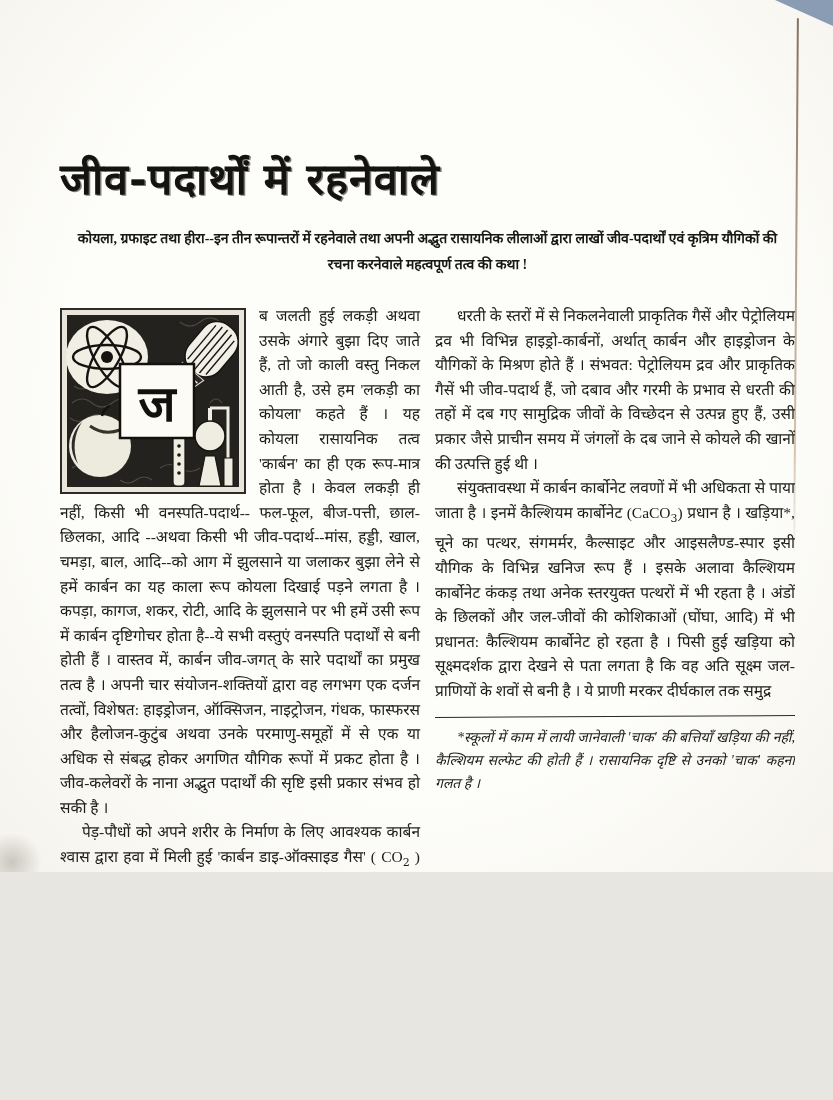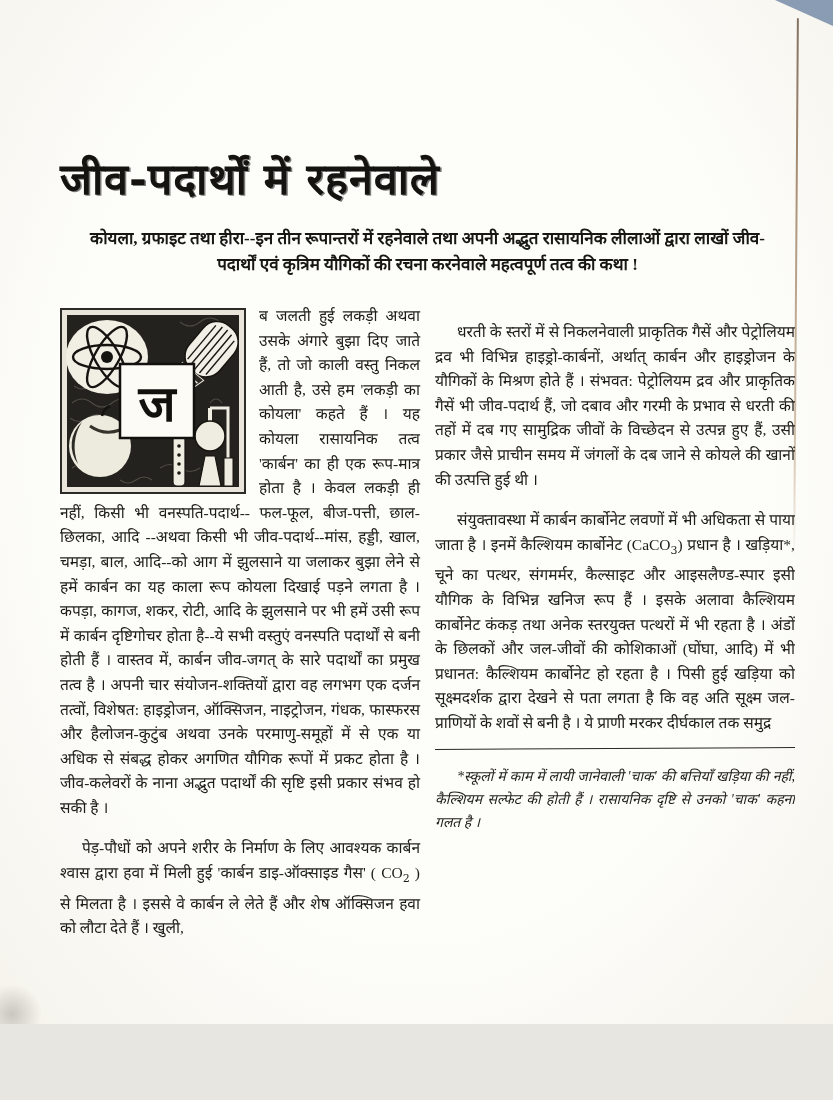--- a/index.html
+++ b/index.html
@@ -1,43 +1,43 @@
 <!DOCTYPE html>
 <html><head>
 <meta charset="utf-8">
 <style>
   html,body{margin:0;padding:0;background:#e8e6e0;}
   .page{
-    position:relative;width:833px;height:1024px;margin:0 auto;
+    position:relative;width:833px;height:872px;margin:0 auto;
     background:#fcfbf7;
     background-image:radial-gradient(ellipse at 50% 45%, #fdfdfa 60%, #f5f3ec 100%);
     overflow:hidden;color:#1c1b18;
     font-family:"Liberation Serif", serif;
   }
   
   .corner-fold{position:absolute;top:0;right:0;width:0;height:0;
     border-top:26px solid #8a9cb3;border-left:58px solid transparent;}
   .corner-fold::after{content:"";position:absolute;top:-26px;left:-58px;width:58px;height:26px;}
   .fold-line{position:absolute;top:18px;right:36px;width:2px;height:540px;
     background:linear-gradient(#5d4430 0%, #8d6b4b 30%, #c8b196 80%, rgba(200,177,150,0));
     transform:rotate(.4deg);opacity:.75;border-radius:2px;}
   .bottom-smudge{position:absolute;left:-18px;bottom:-20px;width:60px;height:60px;border-radius:50%;
     background:radial-gradient(circle, rgba(120,115,105,.35), rgba(120,115,105,0) 70%);}
   .content{position:absolute;left:60px;top:0;width:735px;}
   
   .title{margin-top:146px;font-family:"DejaVu Serif","Liberation Serif",serif;
     font-weight:bold;font-size:43px;line-height:66px;letter-spacing:1px;color:#141310;
     white-space:nowrap;text-shadow:1.5px 1px 0 rgba(20,19,16,.55);}
   .intro{margin:14px auto 0;width:712px;text-align:center;font-weight:bold;
-    font-size:17px;line-height:26px;color:#181714;}
+    font-size:14px;line-height:26px;color:#181714;}
   
   .columns{display:flex;gap:15px;margin-top:26px;height:690px;overflow:hidden;}
   .col{width:360px;font-size:15.5px;line-height:24.6px;text-align:justify;color:#1d1c18;}
   .col p{margin:0;}
-  .col p.indent{text-indent:22px;margin-top:16px;}
+  .col p.indent{text-indent:22px;}
   .illus{float:left;width:186px;height:186px;margin:4px 13px 6px 0;}
   sub{font-size:11px;}
   .formula{font-family:"DejaVu Serif","Liberation Serif",serif;}
   
   .fnrule{border:none;border-top:1.6px solid #2a2925;margin:12px 0 9px;width:368px;transform:rotate(-.3deg);}
   .footnote{font-size:14px;line-height:23px;text-align:justify;font-style:italic;}
   
   .page-number{position:absolute;left:64px;top:1046px;font-size:21px;color:#23221e;font-style:italic;}
   .section-label{position:absolute;right:38px;top:1040px;font-size:21px;font-weight:normal;color:#23221e;}
   

